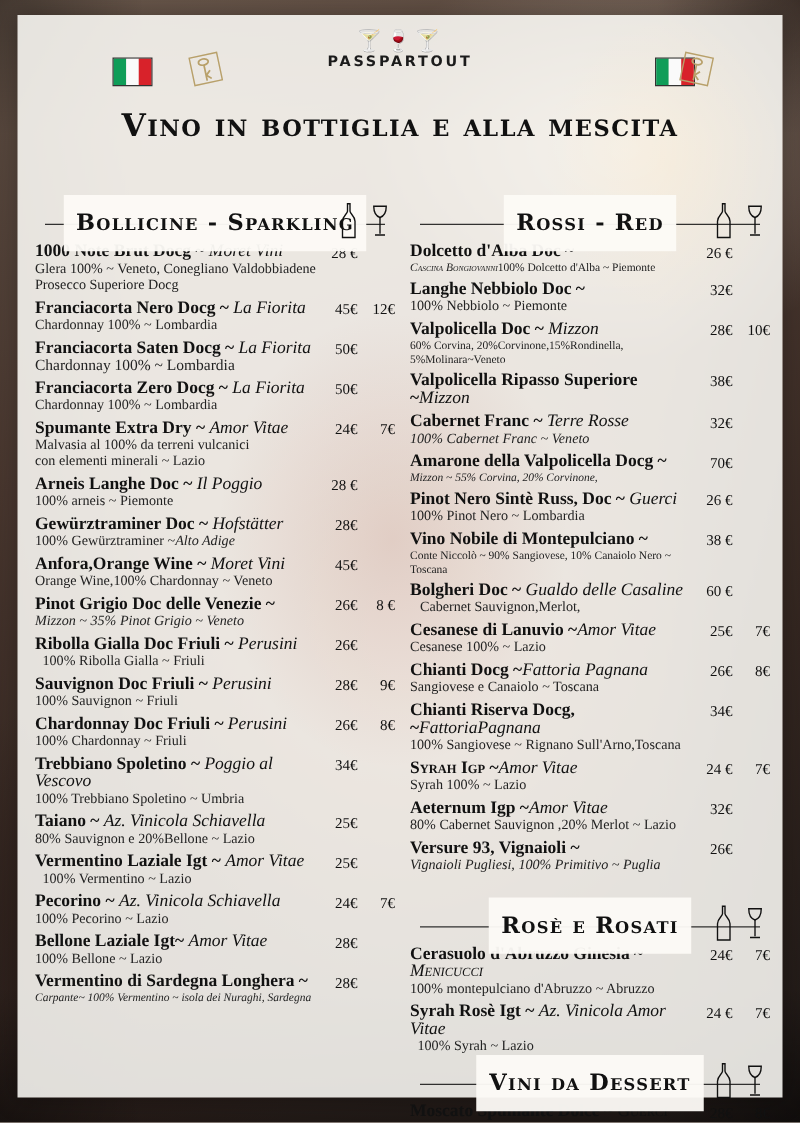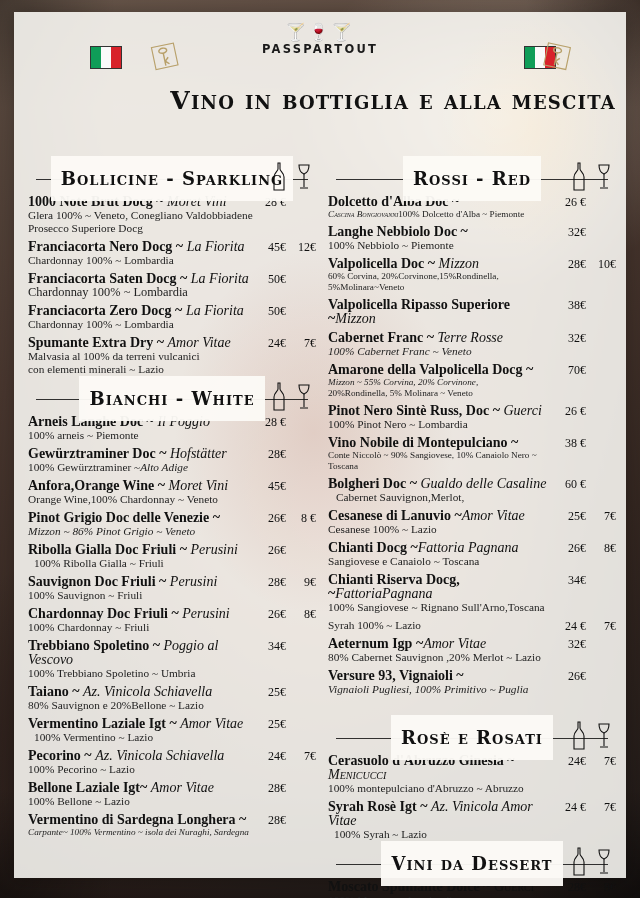--- a/index.html
+++ b/index.html
@@ -50,21 +50,21 @@
   .flag span{flex:1;}
   .flag .g{background:#0f9d58;}
   .flag .w{background:#fafafa;}
   .flag .r{background:#d8222a;}
   .flag-left{left:66px;}
   .flag-right{left:500px;}
   .key{position:absolute;top:18px;font-size:34px;color:#b8a06a;}
   .key-left{left:128px;transform:rotate(-12deg);}
   .key-right{left:520px;transform:rotate(12deg);}
   .title{
-    position:absolute;left:0;right:0;top:66px;text-align:right;
+    position:absolute;left:0;right:0;top:66px;text-align:center;
     font-size:25px;letter-spacing:1.2px;color:#111;
     font-family:"DejaVu Serif", serif;font-weight:bold;
     font-variant:small-caps;
   }
 
   
   .cols{position:absolute;left:0;right:0;top:142px;bottom:0;}
   .col{position:absolute;top:0;width:288px;}
   .col-left{left:4px;}
   .col-right{left:304px;}
@@ -169,55 +169,40 @@
         </div>
         <div class="item">
           <div class="ln1"><b>Spumante Extra Dry ~ </b><i>Amor Vitae</i></div>
           <div class="ln2">Malvasia al 100% da terreni vulcanici</div>
           <div class="ln2">con elementi minerali  ~ Lazio</div>
           <div class="p1">24€</div>
           <div class="p2">7€</div>
         </div>
       </div>
 
-      <div class="sec-head" style="margin-top:12px">
-        <div class="rule"></div>
-        <span class="txt">Bianchi - White</span>
-        <span class="ico2 gl">
-          <svg width="14" height="30" viewBox="0 0 14 30">
-                <path d="M6 1h2v6c0 2 4 4 4 8v13H2V15c0-4 4-6 4-8V1z" fill="none" stroke="#111" stroke-width="1.1"></path>
-              </svg>
-        </span>
-        <span class="ico gl">
-          <svg width="16" height="30" viewBox="0 0 16 30">
-                <path d="M3 3h10c0 6-2 8-5 9-3-1-5-3-5-9z" fill="none" stroke="#111" stroke-width="1.1"></path>
-                <path d="M8 12v13M4 26h8" stroke="#111" stroke-width="1.1" fill="none"></path>
-              </svg>
-        </span>
-      </div>
 
       <div>
         <div class="item">
           <div class="ln1"><b>Arneis Langhe Doc ~ </b><i>Il Poggio</i></div>
           <div class="ln2">100% arneis ~ Piemonte</div>
           <div class="p1">28 €</div>
         </div>
         <div class="item">
           <div class="ln1"><b>Gewürztraminer Doc ~ </b><i>Hofstätter</i></div>
           <div class="ln2"><span>100% Gewürztraminer ~</span><i>Alto Adige</i></div>
           <div class="p1">28€</div>
         </div>
         <div class="item">
           <div class="ln1"><b>Anfora,Orange Wine ~ </b><i>Moret Vini</i></div>
           <div class="ln2">Orange Wine,100% Chardonnay  ~ Veneto</div>
           <div class="p1">45€</div>
         </div>
         <div class="item">
           <div class="ln1"><b>Pinot Grigio Doc delle Venezie ~</b></div>
-          <div class="ln2 it">Mizzon ~ 86% Pinot Grigio  ~ Veneto</div>
+          <div class="ln2 it">Mizzon ~ 35% Pinot Grigio  ~ Veneto</div>
           <div class="p1">26€</div>
           <div class="p2">8 €</div>
         </div>
         <div class="item">
           <div class="ln1"><b>Ribolla Gialla Doc Friuli ~ </b><i>Perusini</i></div>
           <div class="ln2" style="padding-left:6px">100% Ribolla Gialla ~ Friuli</div>
           <div class="p1">26€</div>
         </div>
         <div class="item">
           <div class="ln1"><b>Sauvignon Doc Friuli ~ </b><i>Perusini</i></div>
@@ -305,21 +290,20 @@
           <div class="p1">38€</div>
         </div>
         <div class="item">
           <div class="ln1"><b>Cabernet Franc ~ </b><i>Terre Rosse</i></div>
           <div class="ln2 it">100% Cabernet Franc ~ Veneto</div>
           <div class="p1">32€</div>
         </div>
         <div class="item">
           <div class="ln1"><b>Amarone della Valpolicella Docg ~</b></div>
           <div class="ln2 sm it">Mizzon ~ 55% Corvina, 20% Corvinone,</div>
-          <div class="ln2 sm">20%Rondinella, 5% Molinara  ~ Veneto</div>
           <div class="p1">70€</div>
         </div>
         <div class="item">
           <div class="ln1"><b>Pinot Nero Sintè Russ, Doc ~ </b><i>Guerci</i></div>
           <div class="ln2">100% Pinot Nero ~ Lombardia</div>
           <div class="p1">26 €</div>
         </div>
         <div class="item">
           <div class="ln1"><b>Vino Nobile di Montepulciano ~</b></div>
           <div class="ln2 sm">Conte Niccolò ~ 90% Sangiovese, 10% Canaiolo Nero ~ Toscana</div>
@@ -341,20 +325,21 @@
           <div class="ln2">Sangiovese e Canaiolo ~ Toscana</div>
           <div class="p1">26€</div>
           <div class="p2">8€</div>
         </div>
         <div class="item">
           <div class="ln1"><b>Chianti Riserva Docg, ~</b><i>FattoriaPagnana</i></div>
           <div class="ln2">100% Sangiovese ~ Rignano Sull'Arno,Toscana</div>
           <div class="p1">34€</div>
         </div>
         <div class="item">
+          <div class="ln1"><b class="sc">Syrah Igp ~</b><i>Amor Vitae</i></div>
           <div class="ln2">Syrah 100% ~ Lazio</div>
           <div class="p1">24 €</div>
           <div class="p2">7€</div>
         </div>
         <div class="item">
           <div class="ln1"><b>Aeternum  Igp ~</b><i>Amor Vitae</i></div>
           <div class="ln2">80% Cabernet Sauvignon ,20%  Merlot ~ Lazio</div>
           <div class="p1">32€</div>
         </div>
         <div class="item">

